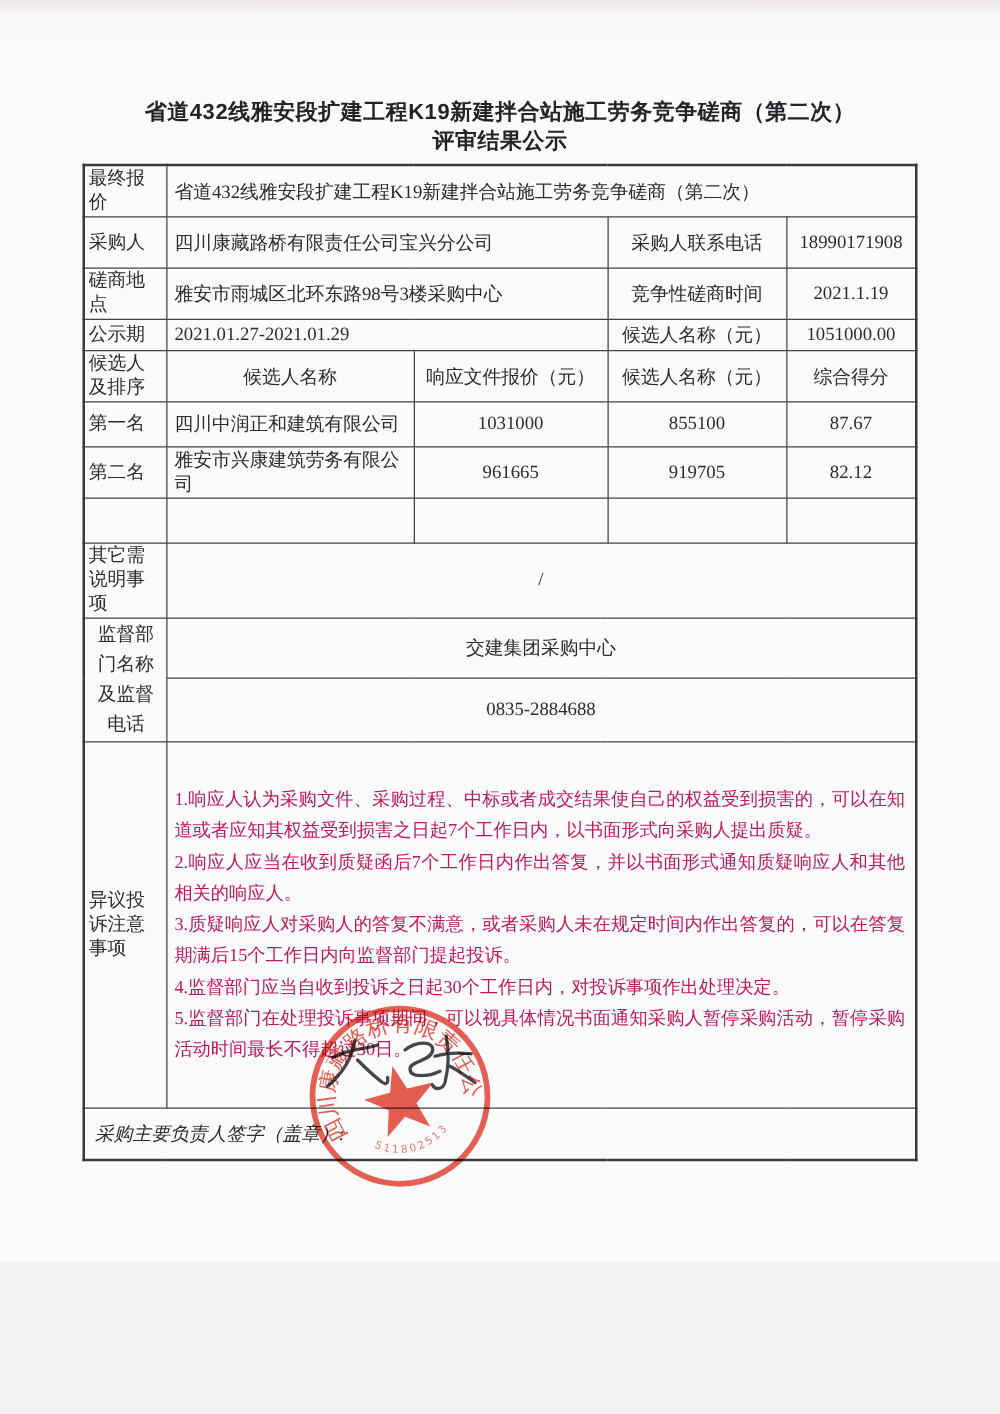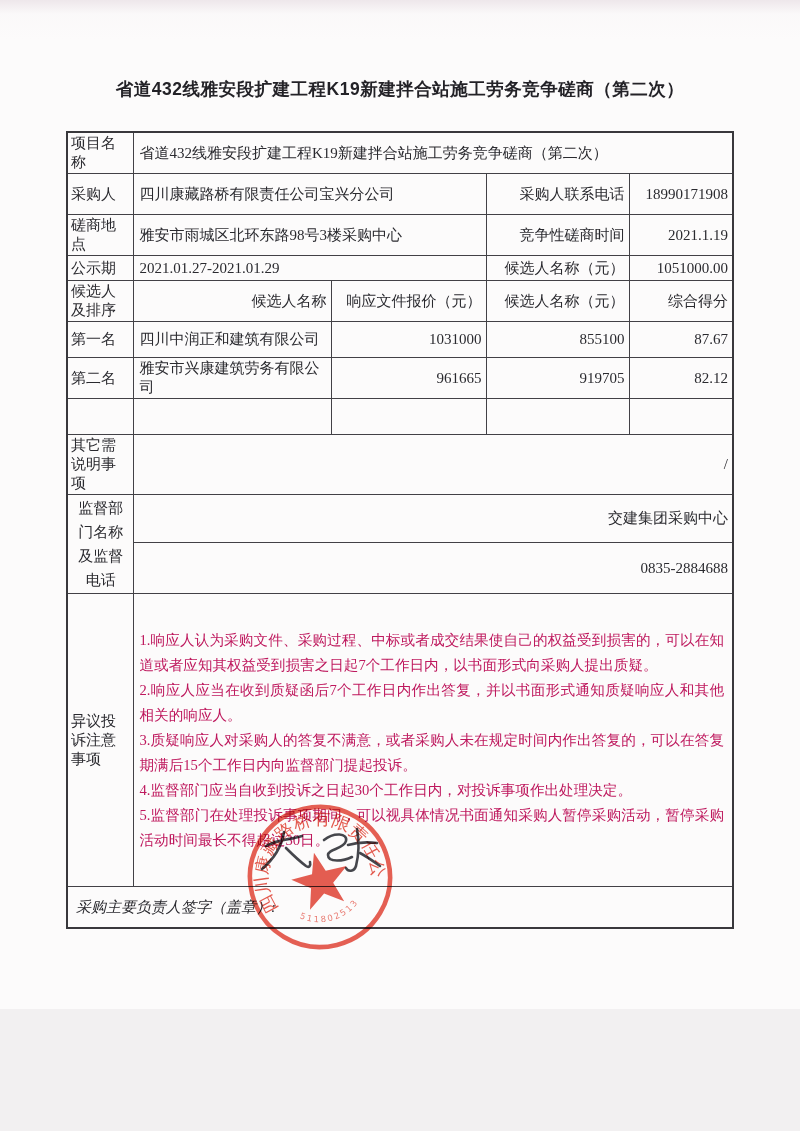--- a/index.html
+++ b/index.html
@@ -31,21 +31,21 @@
     border:2px solid #39383c;
     background:transparent;
   }
   td{
     border:1.5px solid #424146;
     font-size:15px;color:#2a2a2f;
     padding:1px 4px;vertical-align:middle;
     overflow:hidden;
   }
   td.lab{padding:1px 2px 1px 3px;line-height:19px;}
-  td.ctr{text-align:right;}
+  td.ctr{text-align:center;}
   td.lft{text-align:left;padding-left:6px;}
   tr.r1 td{height:33px;}
   tr.r2 td{height:38px;}
   tr.r3 td{height:36px;}
   tr.r4 td{height:22px;}
   tr.r5 td{height:33px;}
   tr.r6 td{height:33px;}
   tr.r7 td{height:33px;}
   tr.r8 td{height:33px;}
   tr.r9 td{height:36px;}
@@ -70,33 +70,34 @@
   }
 </style>
 </head>
 <body>
 
 <div class="page">
   <div class="scan-band"></div>
 
   <div class="title">
     <div>省道432线雅安段扩建工程K19新建拌合站施工劳务竞争磋商（第二次）</div>
+    <div>评审结果公示</div>
   </div>
 
   <table class="doc">
     <colgroup>
       <col style="width:66px">
         <col style="width:198px">
         <col style="width:155px">
         <col style="width:143px">
         <col style="width:104px">
     </colgroup>
     <tbody>
       <tr class="r1">
-        <td class="lab">项目名称</td>
+        <td class="lab">最终报价</td>
         <td class="lft" colspan="4">省道432线雅安段扩建工程K19新建拌合站施工劳务竞争磋商（第二次）</td>
       </tr>
       <tr class="r2">
         <td class="lab">采购人</td>
         <td class="lft" colspan="2">四川康藏路桥有限责任公司宝兴分公司</td>
         <td class="ctr">采购人联系电话</td>
         <td class="ctr">18990171908</td>
       </tr>
       <tr class="r3">
         <td class="lab">磋商地点</td>

